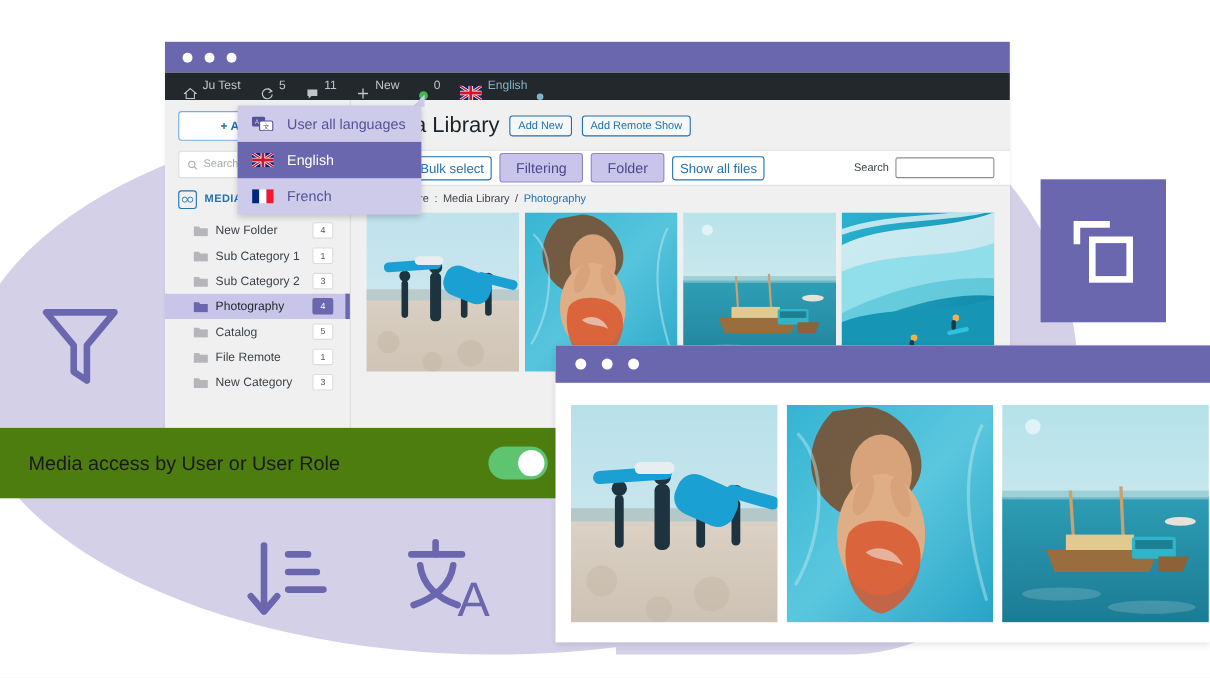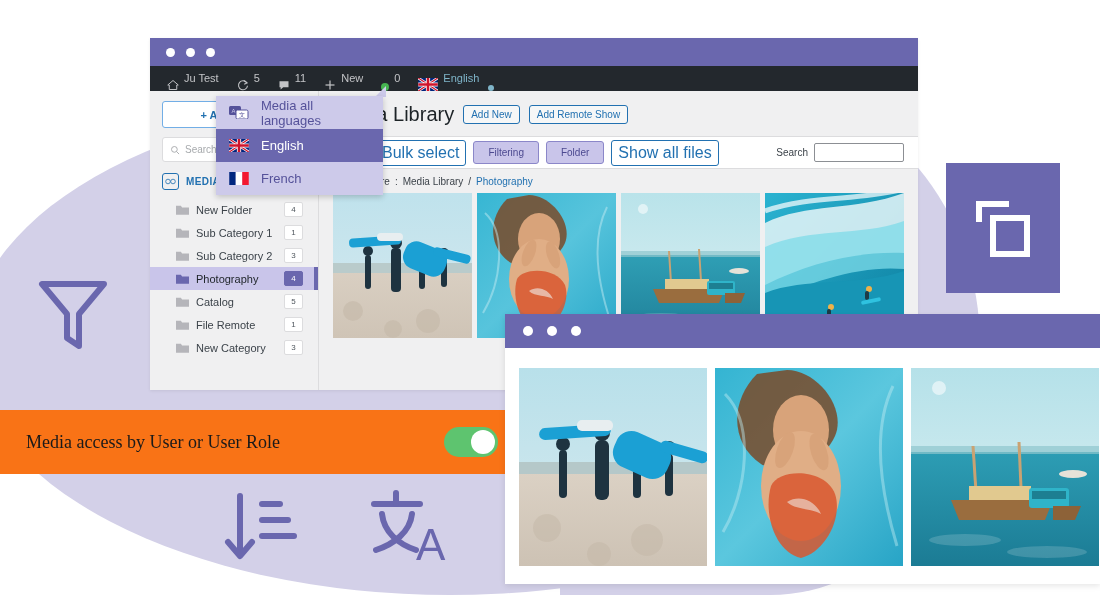--- a/index.html
+++ b/index.html
@@ -121,25 +121,25 @@
     border: 1px solid #2271b1; color:#2271b1; background:#f6f7f7;
     border-radius: 3px; font-size: 10px; padding: 3px 7px; white-space:nowrap;
   }
   .toolbar {
     background:#fff; border-top:1px solid #dcdcde; border-bottom:1px solid #dcdcde;
     height: 33px; display:flex; align-items:center; padding: 0 14px; gap: 7px;
   }
   .tb-ico { width:14px; height:14px; border:1px solid #2271b1; border-radius:2px; flex:0 0 auto;}
   .btn-plain {
     border:1px solid #2271b1; color:#2271b1; background:#fff;
-    border-radius:3px; font-size:16px; padding: 3px 6px; white-space:nowrap;
+    border-radius:3px; font-size:12px; padding: 3px 6px; white-space:nowrap;
   }
   .btn-highlight {
     background:#c9c5ea; border:1px solid #8b87c9; color:#4c4990;
-    border-radius:3px; font-size:10px; padding: 5px 14px; white-space:nowrap;
+    border-radius:3px; font-size:13px; padding: 5px 14px; white-space:nowrap;
   }
   .search-wrap { margin-left:auto; display:flex; align-items:center; gap:6px; }
   .search-wrap .lbl { font-size:10px; color:#3c434a; }
   .search-wrap .box { width: 90px; height: 19px; border:1px solid #8c8f94; background:#fff; border-radius:2px;}
   .breadcrumb {
     font-size: 10px; color:#3c434a; padding: 7px 14px 6px 14px; background:#f0f0f1;
     display:flex; gap:5px; align-items:center;
   }
   .breadcrumb .crumb-link { color:#2271b1; }
   .grid {
@@ -160,23 +160,23 @@
   }
   .lang-item {
     display:flex; align-items:center; gap: 12px; height: 33px; padding: 0 13px;
     font-size: 13px; color:#55529a;
   }
   .lang-item.sel { background:#6a67ae; color:#ffffff; }
   .flag { width:20px; height:13px; flex:0 0 auto; display:block; }
 
   
   .banner {
-    position:absolute; left:0; top: 410px; width: 524px; height: 64px;
-    background:#f97316; z-index: 6;
-    display:flex; align-items:center; padding: 0 26px; font-family: Liberation Serif, serif;
+    position:absolute; left:0; top: 389px; width: 524px; height: 64px;
+    background:#4d7c0f; z-index: 6;
+    display:flex; align-items:center; padding: 0 26px;
   }
   .banner-text { font-size: 18px; color:#1a1a1a; }
   .toggle {
     margin-left:auto; width: 54px; height: 30px; border-radius: 15px; background:#5ec46f;
     display:flex; align-items:center; justify-content:flex-end; padding: 0 3px;
   }
   .toggle .knob { width: 24px; height: 24px; border-radius:50%; background:#fff; }
 
   
   .window-front {
@@ -522,21 +522,21 @@
 
   <div class="lang-caret"></div>
   <div class="lang-menu">
     <div class="lang-item">
       <svg class="flag" viewBox="0 0 20 13">
         <rect x="0" y="0" width="12" height="9" rx="1.5" fill="#55529a"></rect>
         <text x="2.5" y="7" font-family="Liberation Sans, sans-serif" font-size="6" fill="#cdcaea">A</text>
         <rect x="7" y="4" width="12" height="9" rx="1.5" fill="#ffffff" stroke="#55529a"></rect>
         <text x="10" y="11.2" font-family="Liberation Sans, sans-serif" font-size="6" fill="#55529a">文</text>
       </svg>
-      <span>Media all languages</span>
+      <span>User all languages</span>
     </div>
     <div class="lang-item sel">
       <svg class="flag" viewBox="0 0 60 40">
         <rect width="60" height="40" fill="#00247d"></rect>
         <path d="M0,0 L60,40 M60,0 L0,40" stroke="#fff" stroke-width="8"></path>
         <path d="M0,0 L60,40 M60,0 L0,40" stroke="#cf142b" stroke-width="4"></path>
         <path d="M30,0 V40 M0,20 H60" stroke="#fff" stroke-width="13"></path>
         <path d="M30,0 V40 M0,20 H60" stroke="#cf142b" stroke-width="8"></path>
       </svg>
       <span>English</span>

